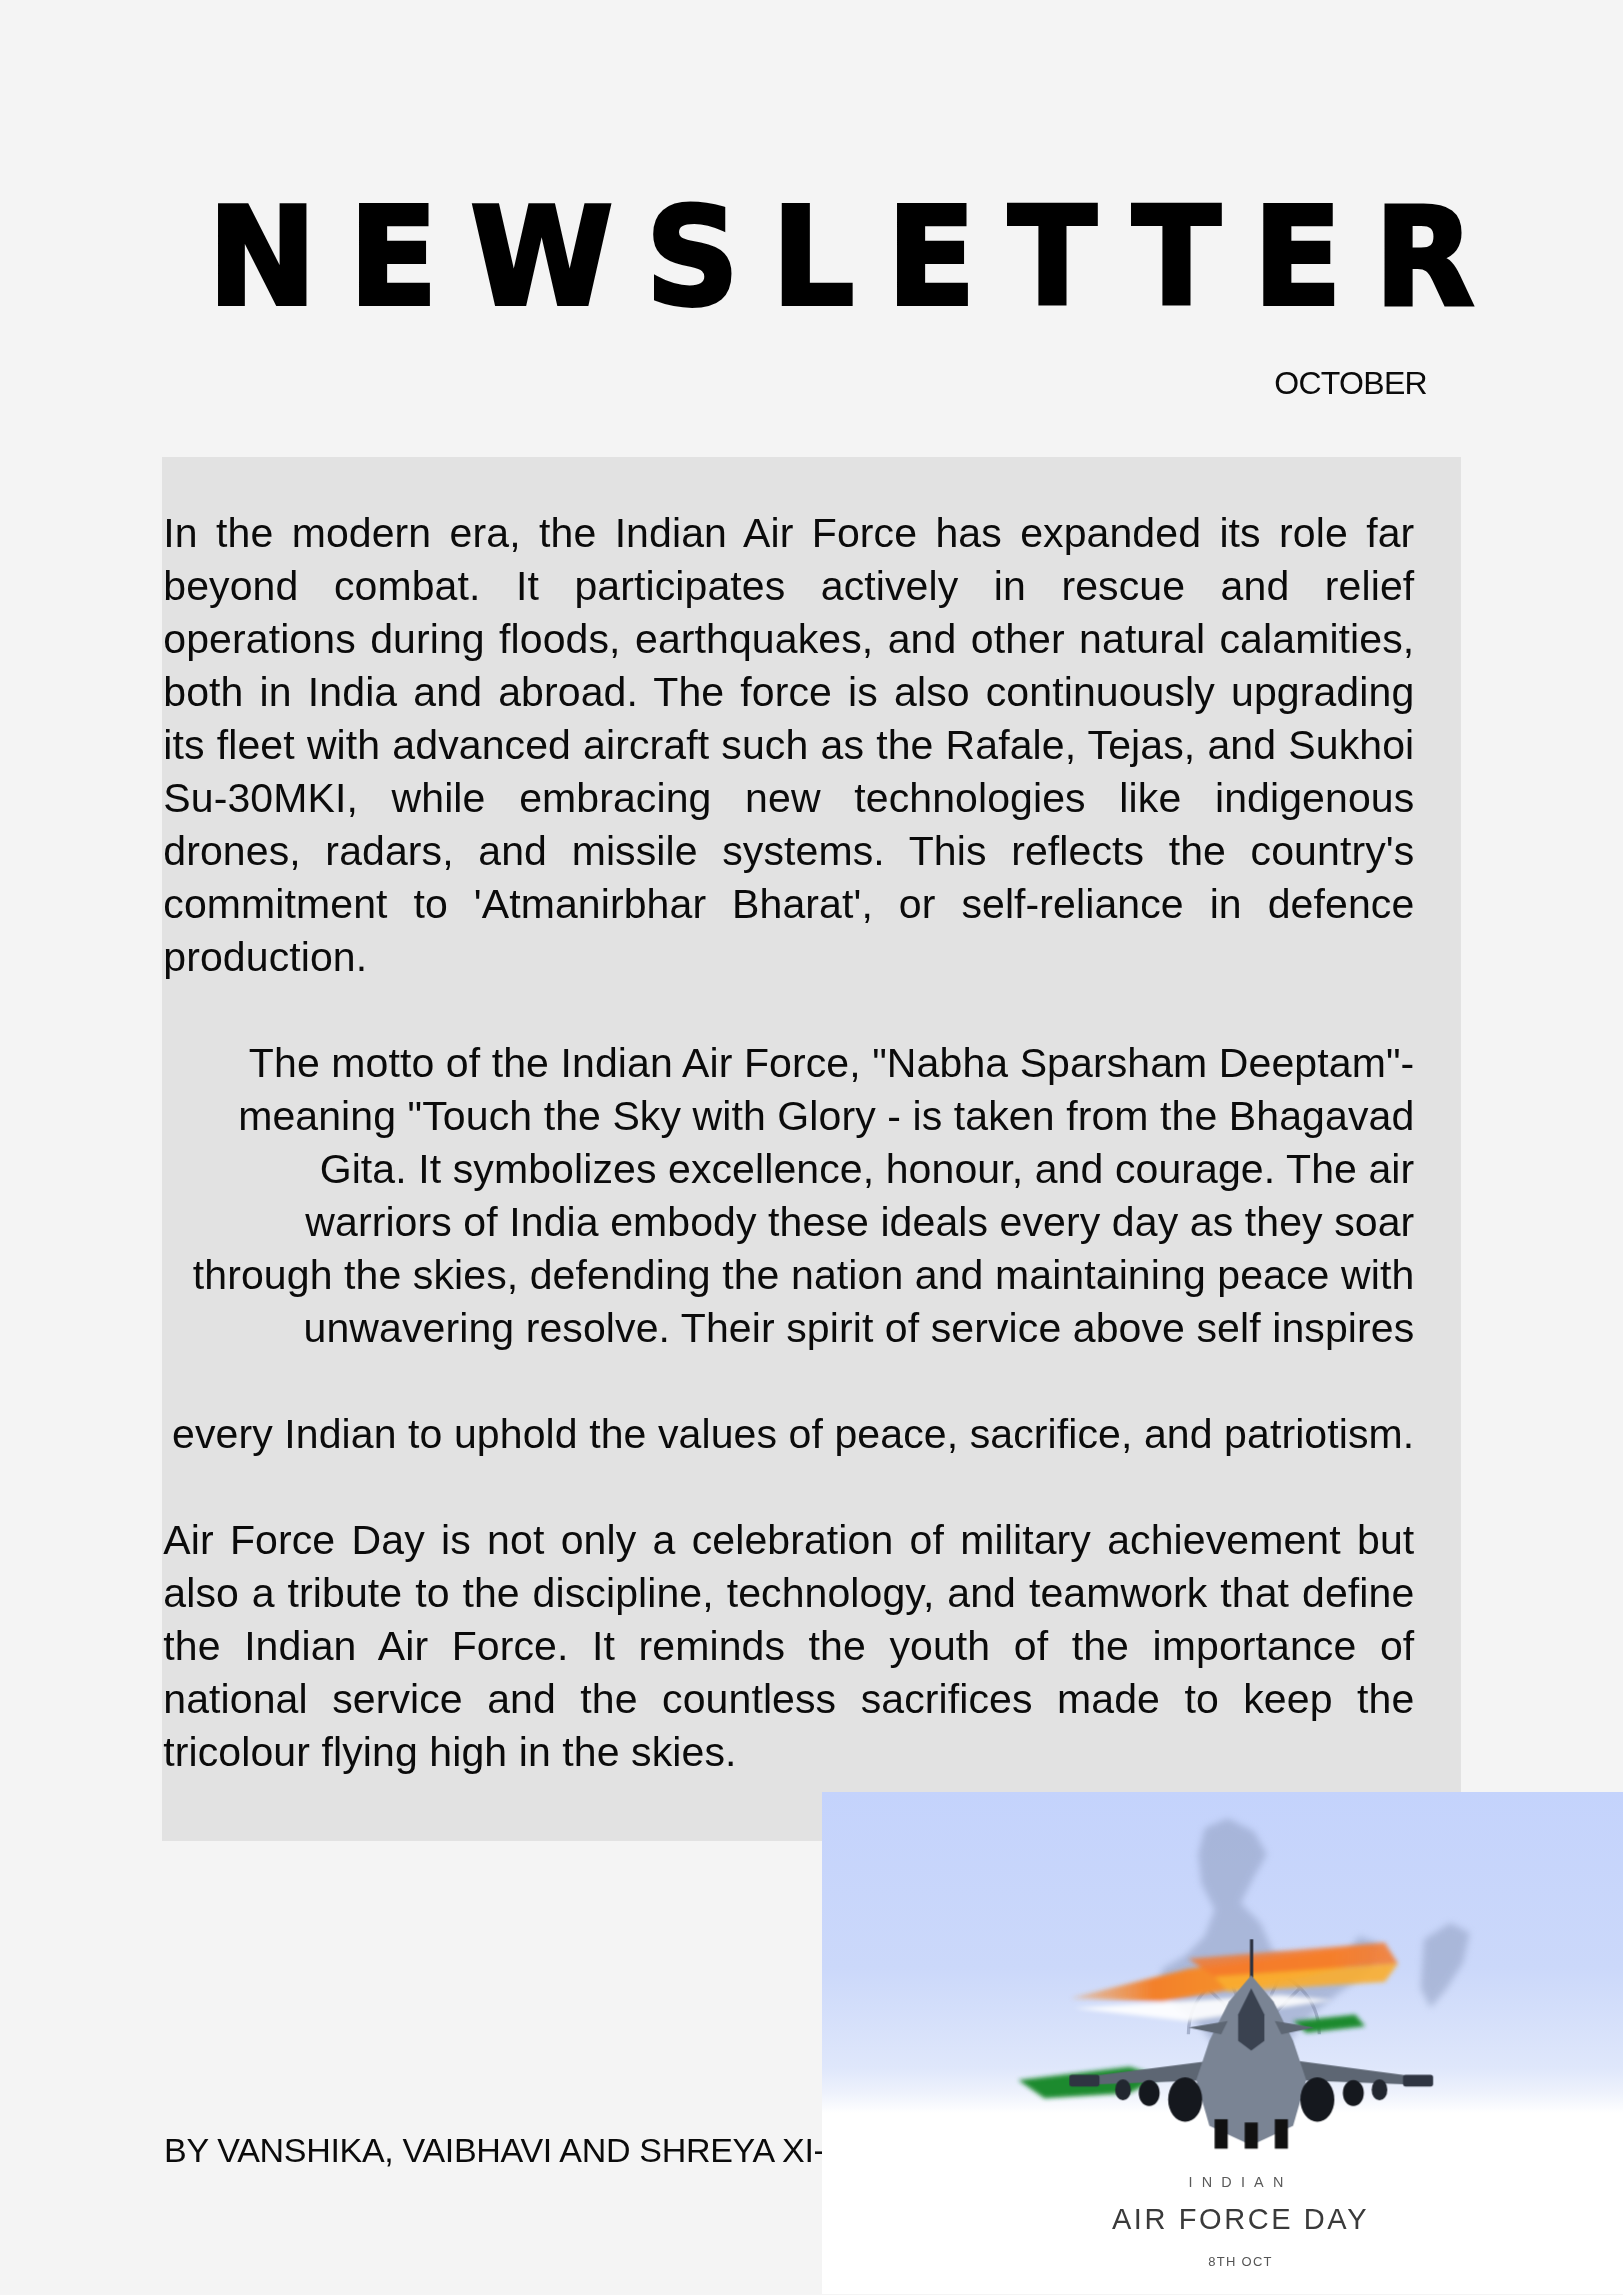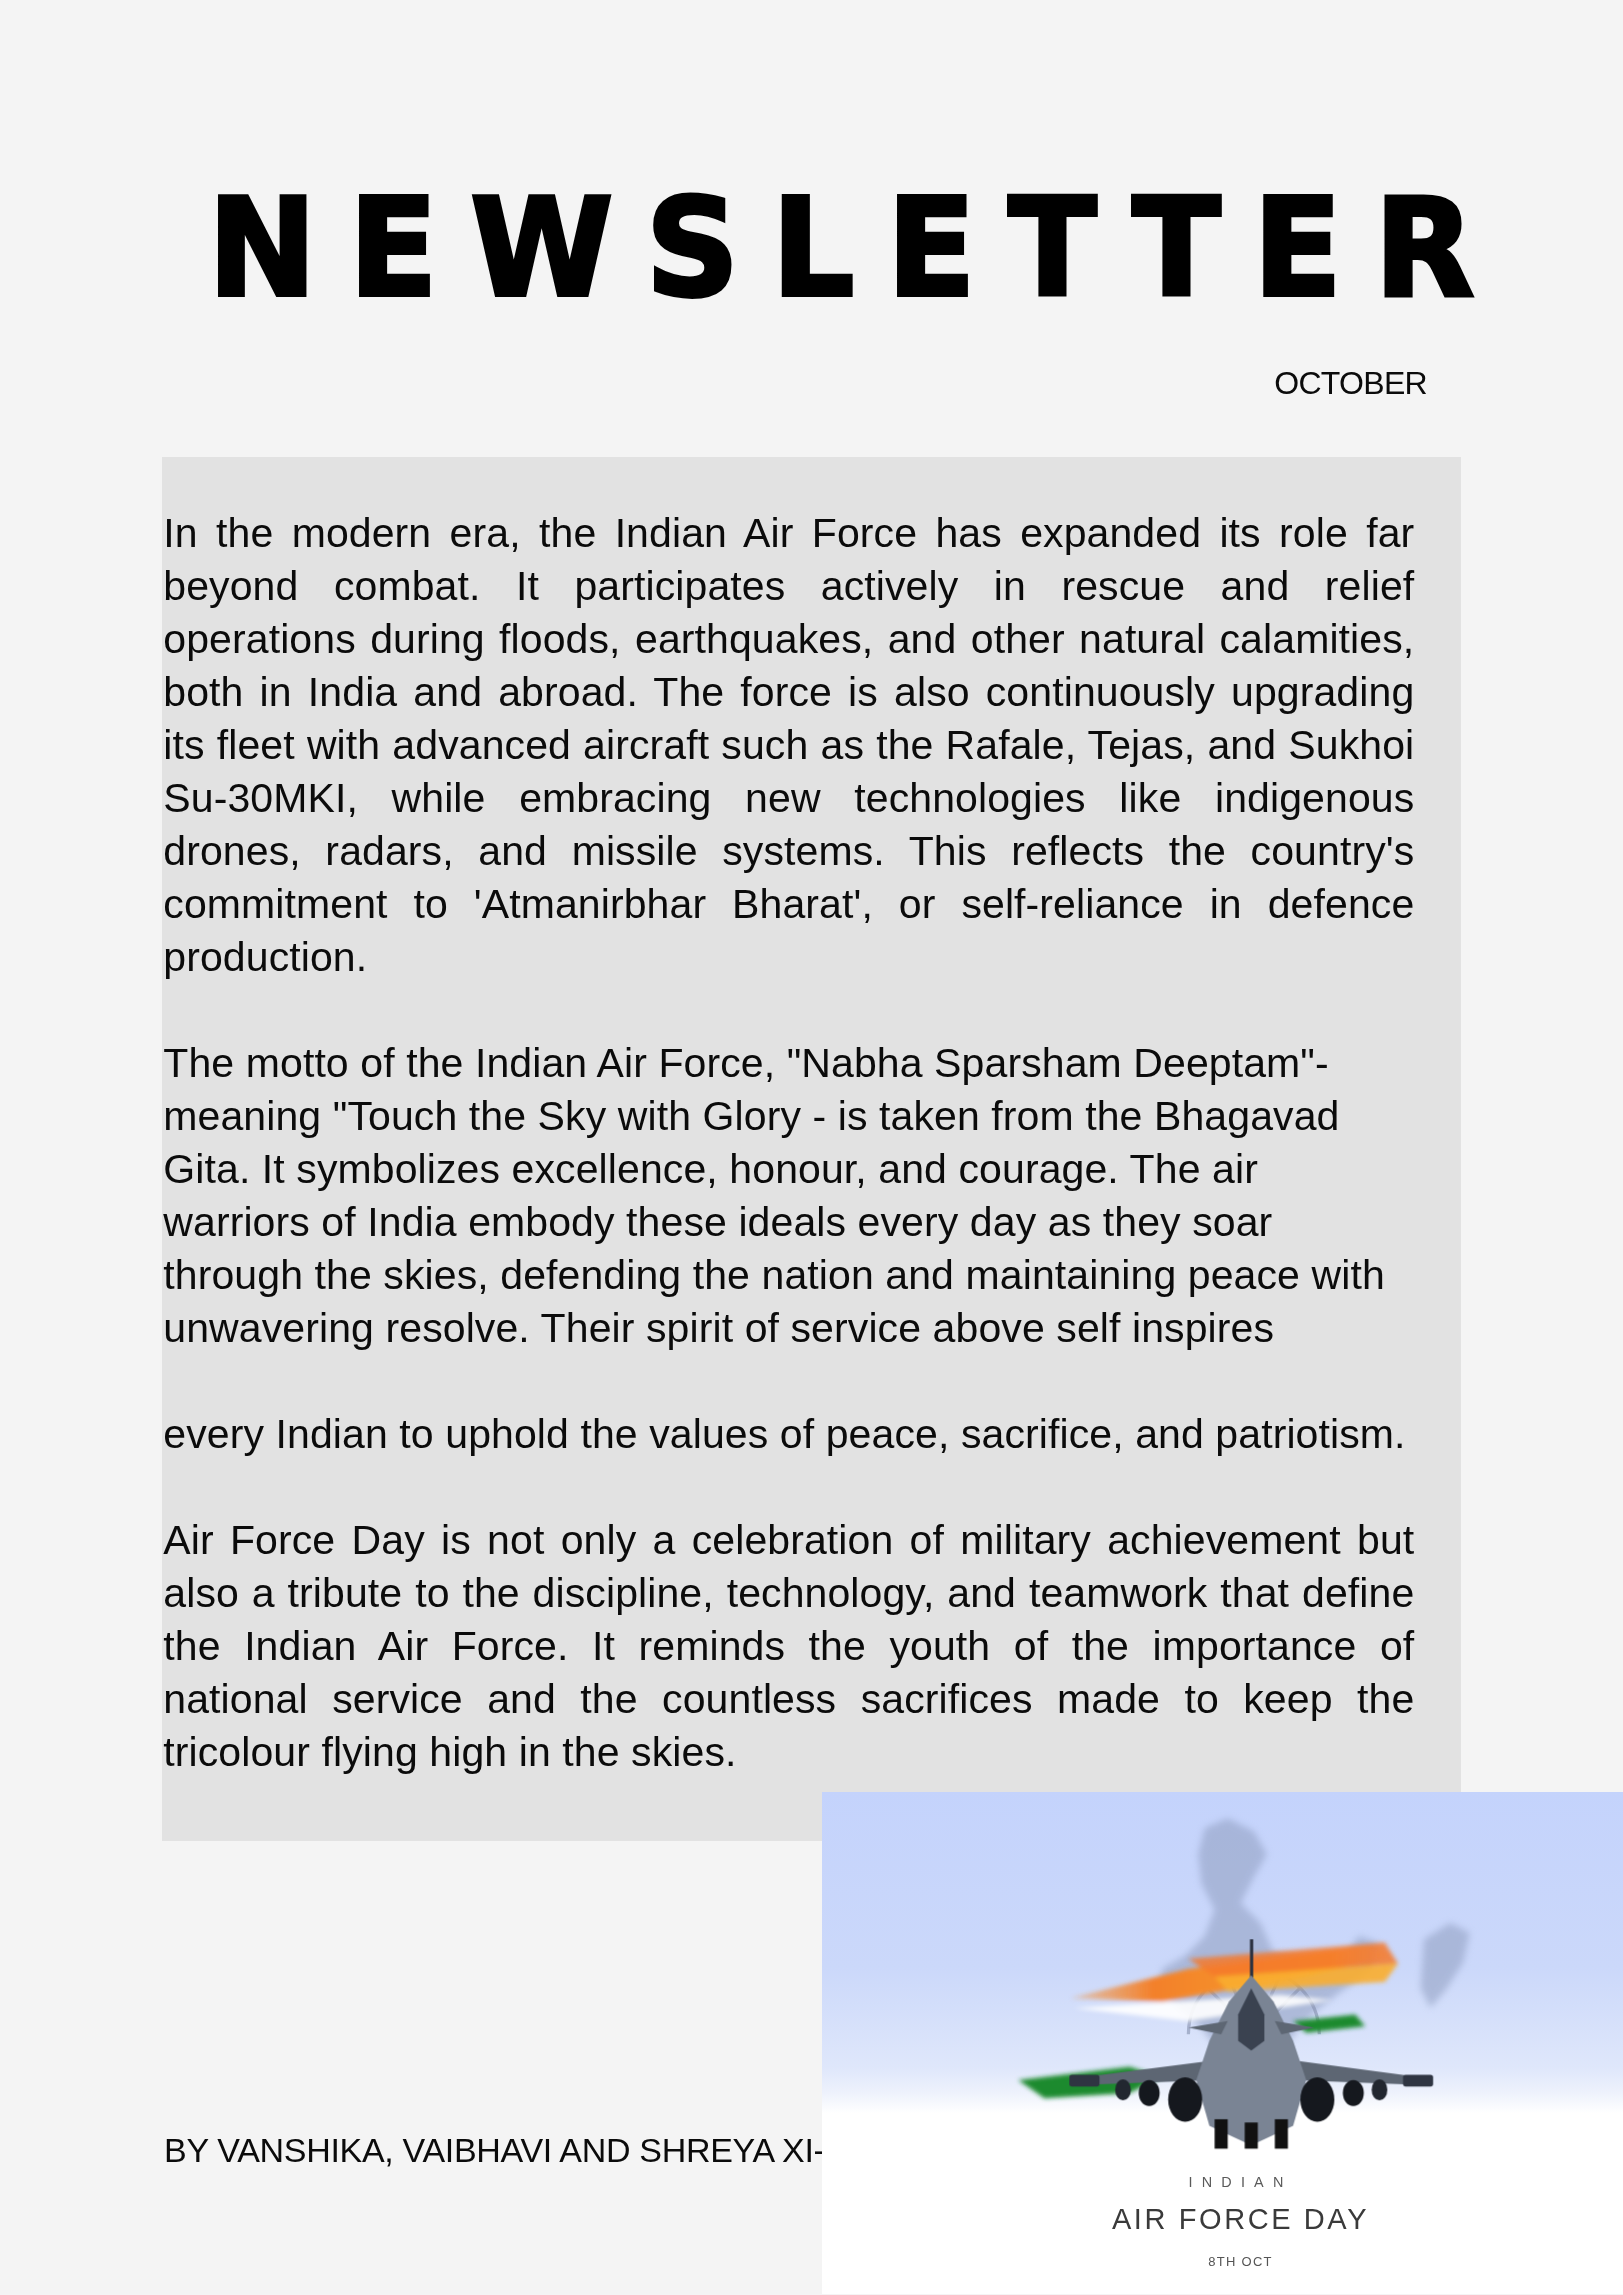--- a/index.html
+++ b/index.html
@@ -11,21 +11,21 @@
     height: 2295px;
     background: #f4f4f4;
     position: relative;
     overflow: hidden;
     font-family: "Liberation Sans", "DejaVu Sans", sans-serif;
     color: #0b0b0b;
   }
   .masthead {
     position: absolute;
     left: 196px;
-    top: 181px;
+    top: 190px;
     width: 1243px;
     height: 131px;
   }
   .title {
     position: absolute;
     left: 11.8px;
     top: 0;
     margin: 0;
     font-family: "DejaVu Sans", "Liberation Sans", sans-serif;
     font-weight: 900;
@@ -64,21 +64,21 @@
     font-size: 41px;
     line-height: 53px;
     text-align: justify;
     color: #0b0b0b;
     letter-spacing: 0.1px;
   }
   .article-body p {
     margin: 0 0 53px 0;
   }
   .article-body p.last-line-solo {
-    text-align: left;
+    text-align: right;
   }
   .byline {
     position: absolute;
     left: 164px;
     top: 2129px;
     font-size: 34px;
     line-height: 42px;
     color: #0b0b0b;
     white-space: nowrap;
     letter-spacing: -0.3px;

